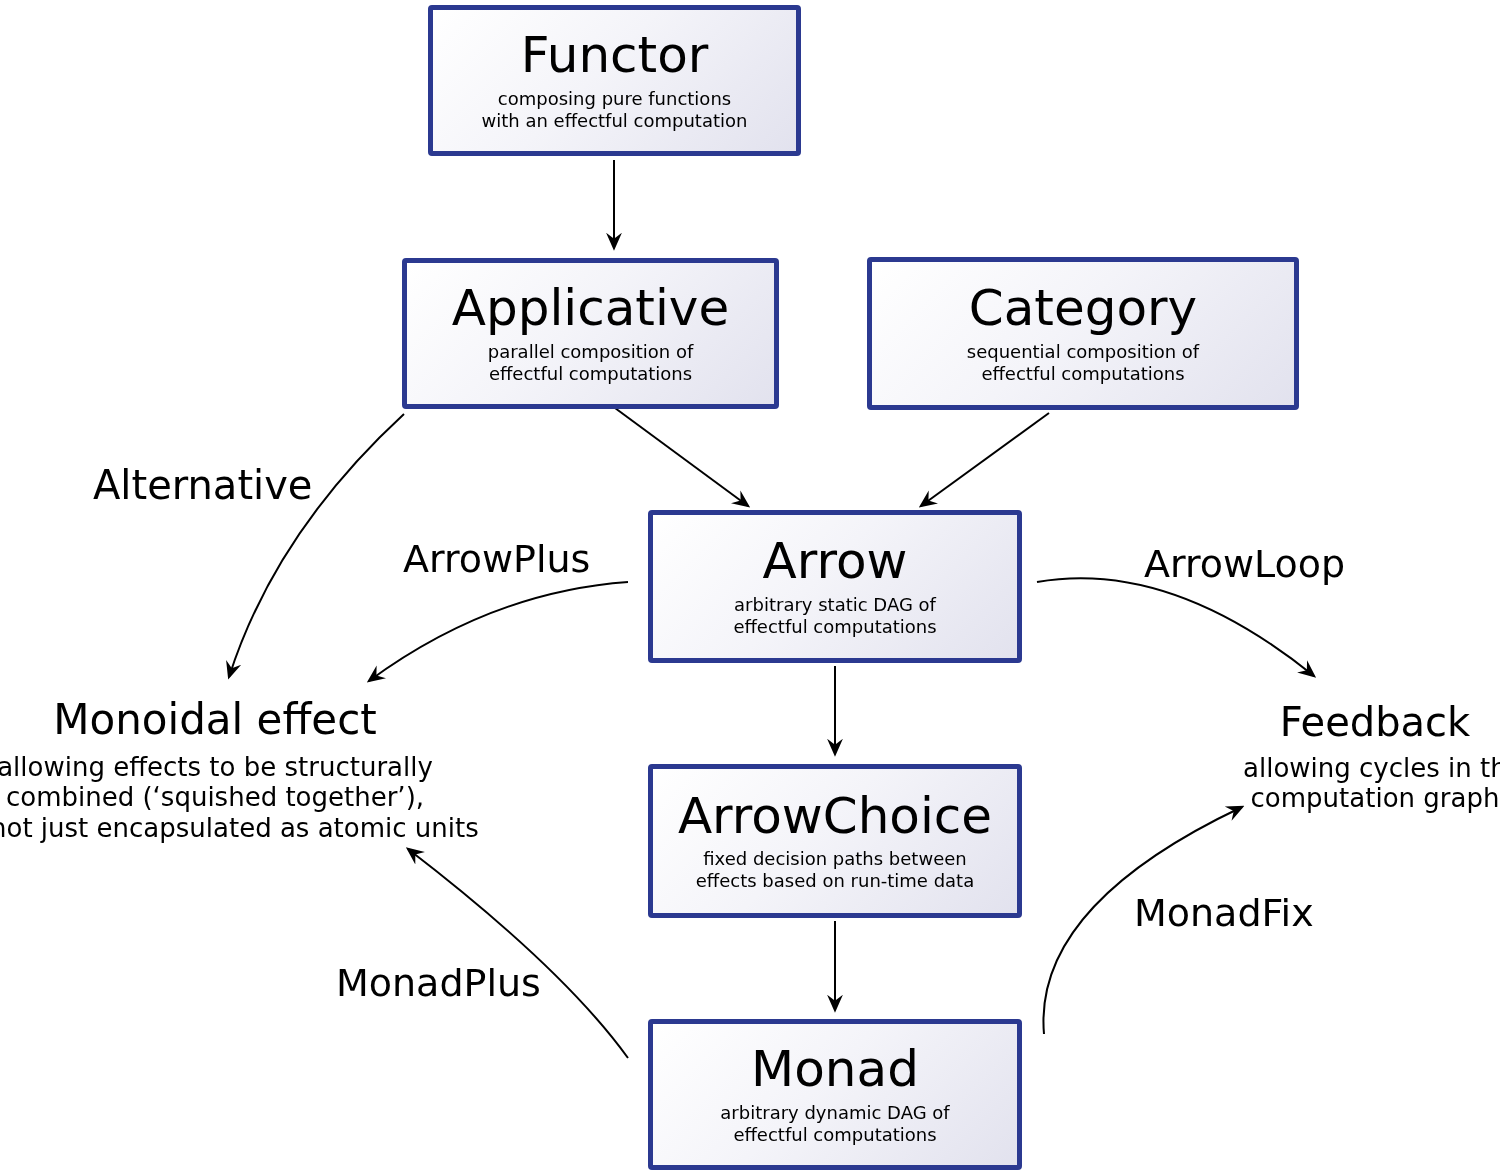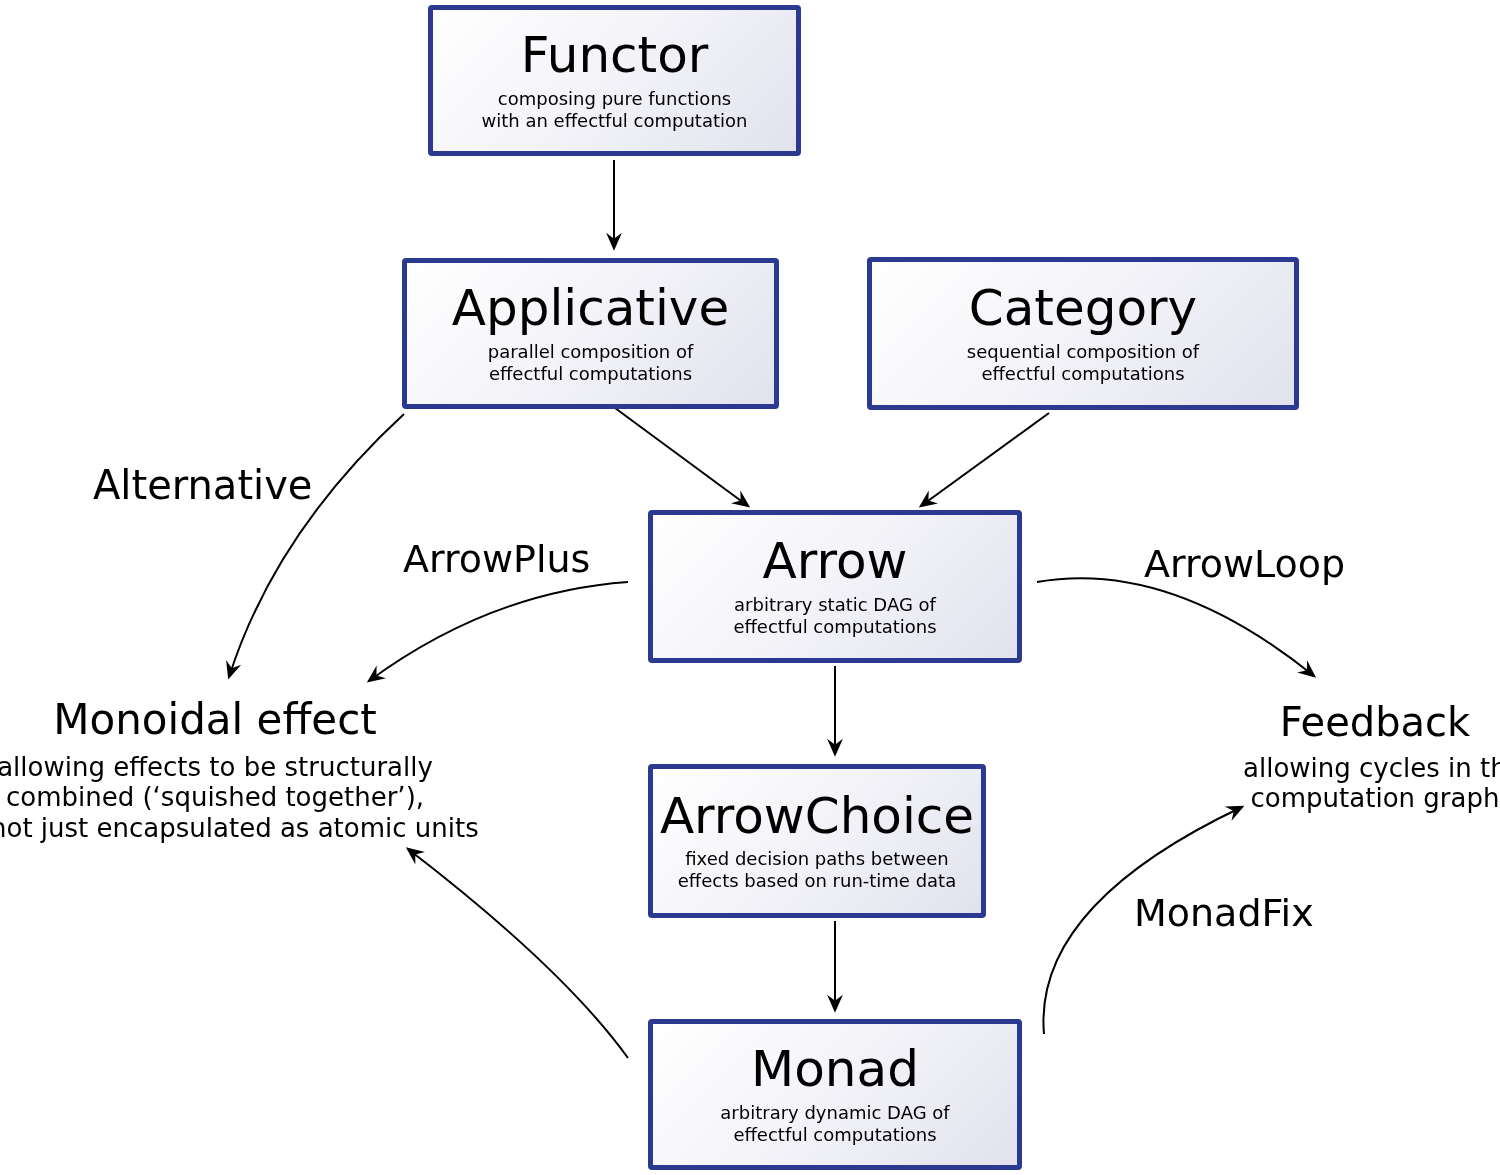--- a/index.html
+++ b/index.html
@@ -63,21 +63,21 @@
   #alternative-label { left: 93px;  top: 462px; font-size: 40px; }
   #arrowplus-label   { left: 403px; top: 537px; }
   #arrowloop-label   { left: 1144px; top: 542px; }
   #monadplus-label   { left: 336px; top: 961px; }
   #monadfix-label    { left: 1134px; top: 891px; }
 
   #functor-node     { left: 428px; top: 5px;    width: 373px; height: 151px; }
   #applicative-node { left: 402px; top: 258px;  width: 377px; height: 151px; }
   #category-node    { left: 867px; top: 257px;  width: 432px; height: 153px; }
   #arrow-node       { left: 648px; top: 510px;  width: 374px; height: 153px; }
-  #arrowchoice-node { left: 648px; top: 764px;  width: 338px; height: 154px; }
+  #arrowchoice-node { left: 648px; top: 764px;  width: 374px; height: 154px; }
   #monad-node       { left: 648px; top: 1019px; width: 374px; height: 151px; }
 
   #monoidal-concept { left: -10px; top: 697px; width: 450px; }
   #feedback-concept { left: 1243px; top: 700px; width: 264px; }
   #feedback-concept .c-title { font-size: 40px; }
 </style>
 </head>
 <body>
 
 <div id="canvas">
@@ -146,20 +146,21 @@
     <div class="title">Monad</div>
     <div class="desc">
       <div>arbitrary dynamic DAG of</div>
       <div>effectful computations</div>
     </div>
   </div>
 
   <div class="edge-label" id="alternative-label">Alternative</div>
   <div class="edge-label" id="arrowplus-label">ArrowPlus</div>
   <div class="edge-label" id="arrowloop-label">ArrowLoop</div>
+  <div class="edge-label" id="monadplus-label">MonadPlus</div>
   <div class="edge-label" id="monadfix-label">MonadFix</div>
 
   <div class="concept" id="monoidal-concept">
     <div class="c-title">Monoidal effect</div>
     <div class="c-desc">
       <div>allowing effects to be structurally</div>
       <div>combined (‘squished together’),</div>
       <div>not just encapsulated as atomic units</div>
     </div>
   </div>

